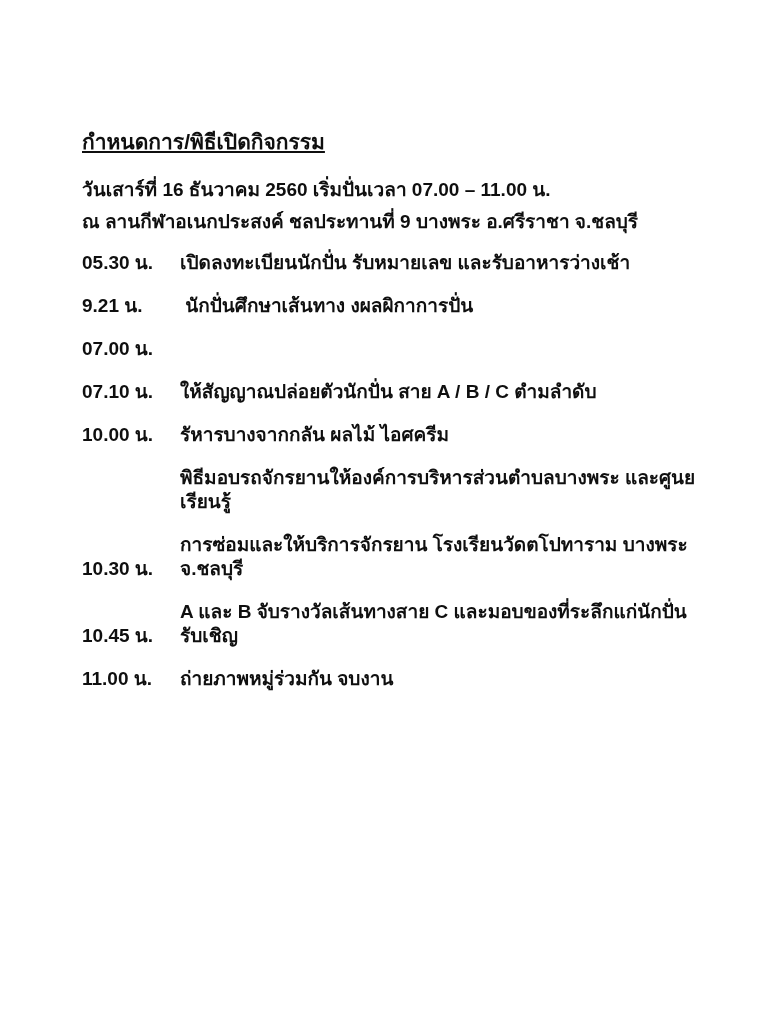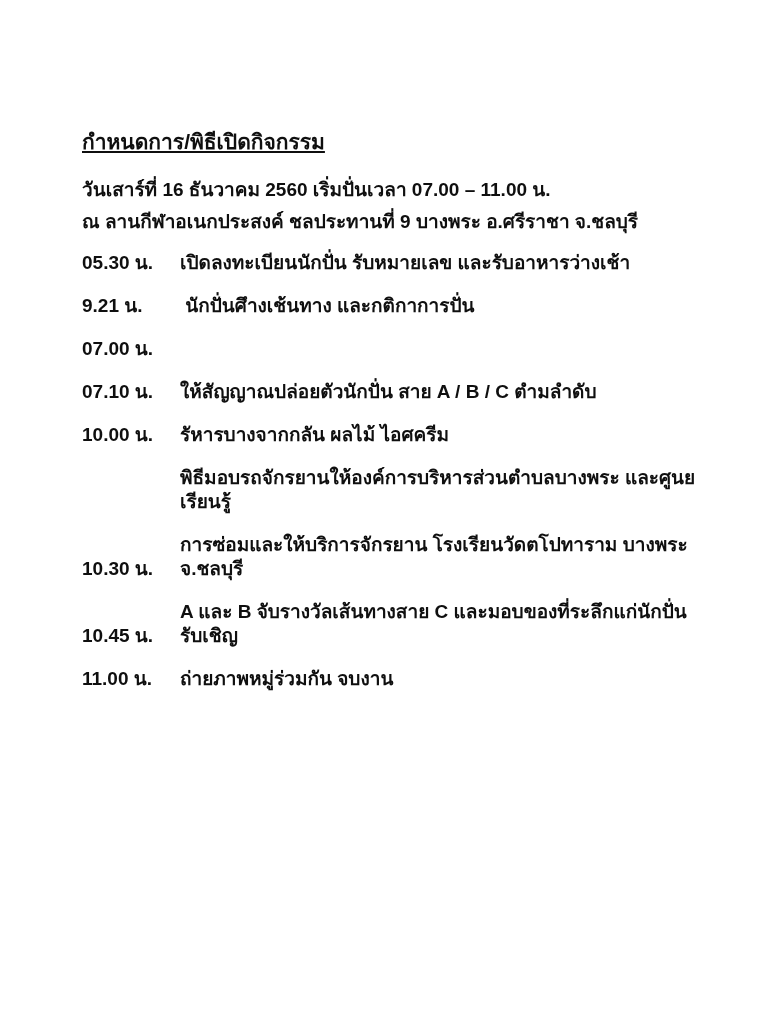--- a/index.html
+++ b/index.html
@@ -74,21 +74,21 @@
       <div class="sched-row">
         <div class="sched-time">05.30 น.</div>
         <div class="sched-desc">
           <div class="sched-line">เปิดลงทะเบียนนักปั่น รับหมายเลข และรับอาหารว่างเช้า</div>
         </div>
       </div>
 
       <div class="sched-row">
         <div class="sched-time">9.21 น.</div>
         <div class="sched-desc">
-          <div class="sched-line"> นักปั่นศึางเช้นทาง และกติกาการปั่น</div>
+          <div class="sched-line"> นักปั่นศึกษาเส้นทาง งผลผิกาการปั่น</div>
         </div>
       </div>
 
 
       <div class="sched-row">
         <div class="sched-time">07.00 น.</div>
       </div>
 
       <div class="sched-row">
         <div class="sched-time">07.10 น.</div>

